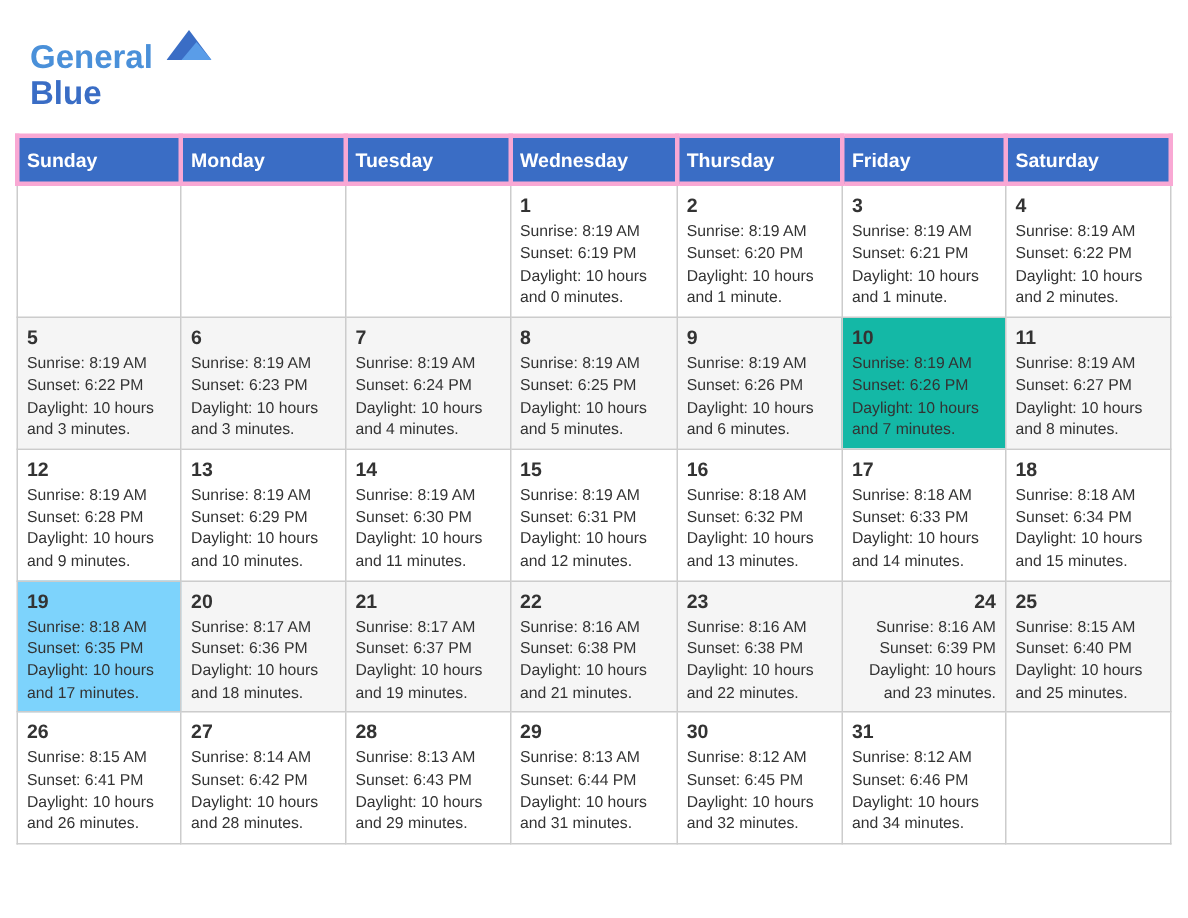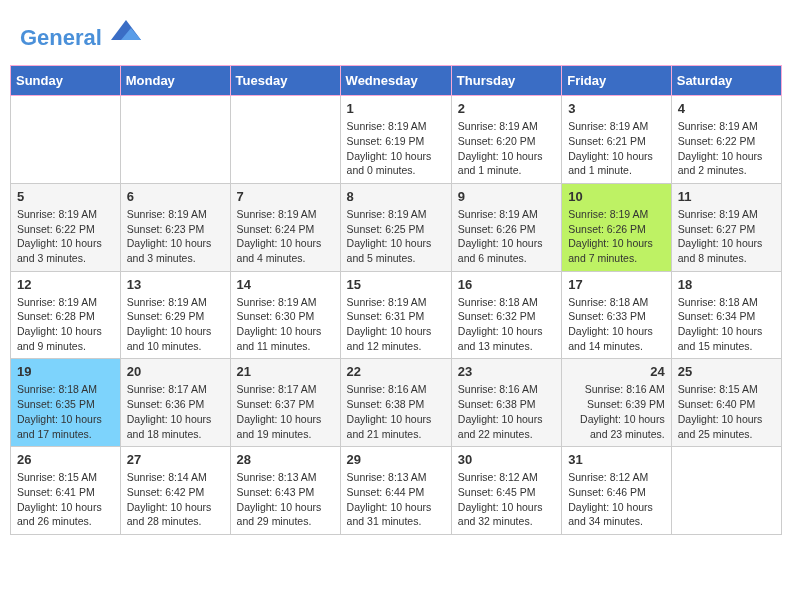--- a/index.html
+++ b/index.html
@@ -52,21 +52,21 @@
       border-collapse: collapse;
       border: 1px solid #ccc;
     }
     .calendar th {
       background-color: #3a6dc5;
       color: #fff;
       font-size: 13px;
       font-weight: bold;
       padding: 7px 5px;
       text-align: left;
-      border: 1px solid #f9a8d4;
+      border: 3px solid #f9a8d4;
     }
     .calendar td {
       vertical-align: top;
       border: 1px solid #ccc;
       padding: 5px 6px;
       font-size: 11px;
       color: #333;
       background: #fff;
       width: 113px;
       min-height: 80px;
@@ -95,20 +95,21 @@
 <div class="header">
   <div class="logo">
     <div>
       <div class="logo-text">
         <span>General</span>
         <svg class="logo-icon" viewBox="0 0 30 20">
           <polygon points="0,20 15,0 30,20" fill="#3a6dc5"></polygon>
           <polygon points="10,20 20,8 30,20" fill="#5a9de8"></polygon>
         </svg>
       </div>
+      <div class="logo-text"><span style="color:#3a6dc5;">Blue</span></div>
     </div>
   </div>
   <div class="title-block">
     <div class="month-title"></div>
     <div class="subtitle"></div>
   </div>
 </div>
 
 <table class="calendar">
   <thead>
@@ -176,21 +177,21 @@
           <div class="cell-content">Sunrise: 8:19 AM
 Sunset: 6:25 PM
 Daylight: 10 hours and 5 minutes.</div>
         </td>
         <td style="background: rgb(245, 245, 245);">
           <span class="day-num">9</span>
           <div class="cell-content">Sunrise: 8:19 AM
 Sunset: 6:26 PM
 Daylight: 10 hours and 6 minutes.</div>
         </td>
-        <td style="background: #bef264; margin-top: 20px;">
+        <td style="background: #14b8a6; margin-top: 20px;">
           <span class="day-num">10</span>
           <div class="cell-content">Sunrise: 8:19 AM
 Sunset: 6:26 PM
 Daylight: 10 hours and 7 minutes.</div>
         </td>
         <td style="background: rgb(245, 245, 245);">
           <span class="day-num">11</span>
           <div class="cell-content">Sunrise: 8:19 AM
 Sunset: 6:27 PM
 Daylight: 10 hours and 8 minutes.</div>

